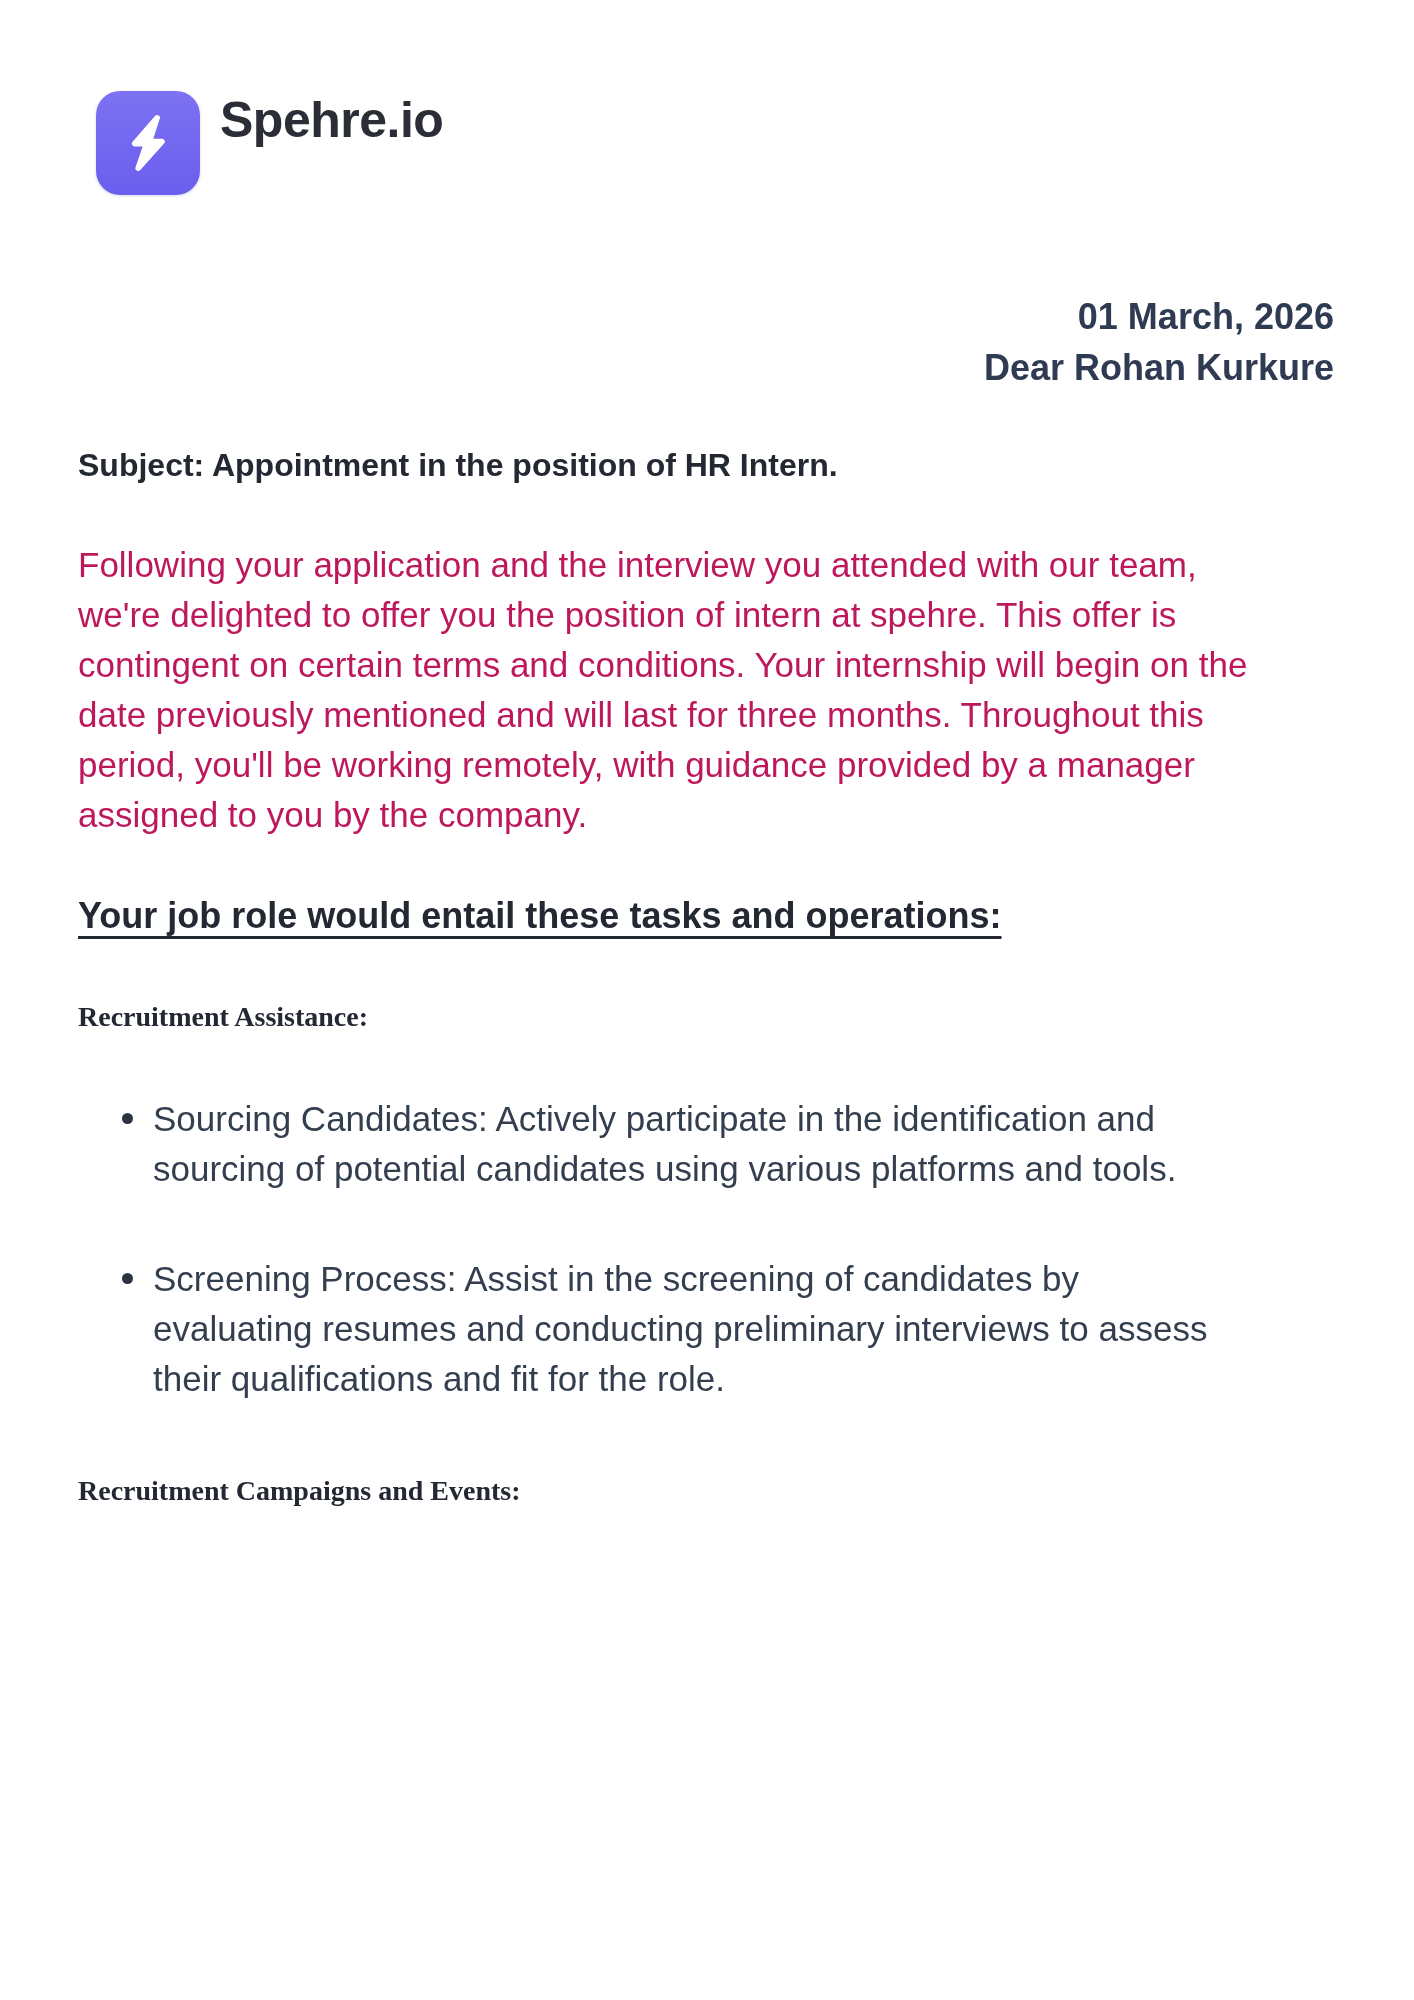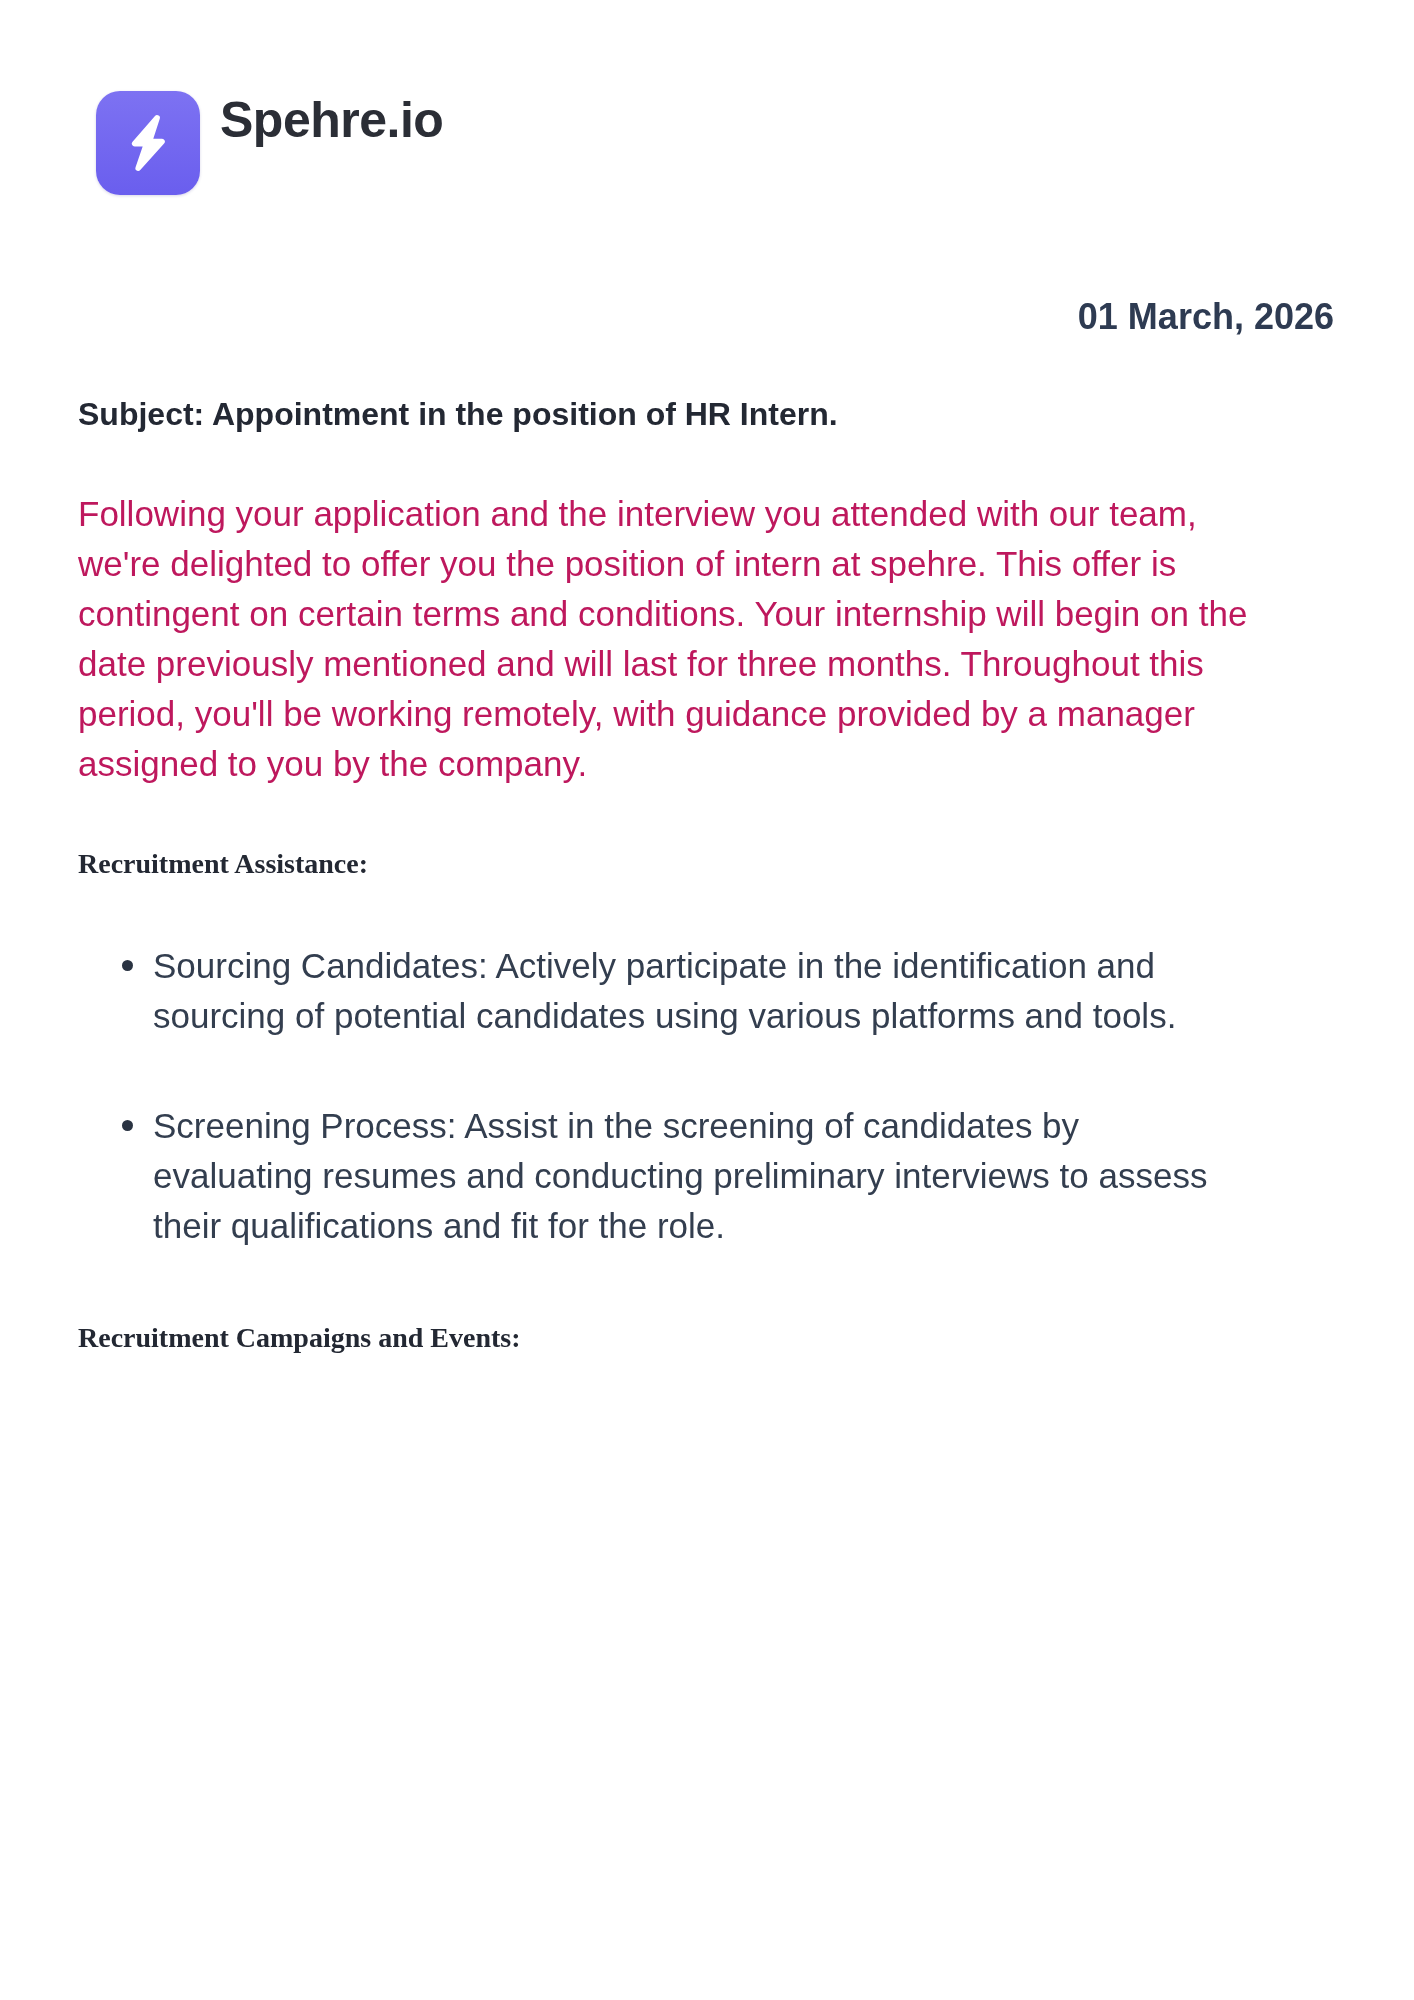--- a/index.html
+++ b/index.html
@@ -122,25 +122,29 @@
         <path d="M63 14 L31 51 L48 51 L36 86 L70 48 L52 48 Z" fill="#ffffff" stroke="#ffffff" stroke-width="8" stroke-linejoin="round"></path>
       </svg>
     </div>
     <div class="logo-text">Spehre.io</div>
   </header>
 
   <main class="content">
 
     <p class="date-line">01 March, 2026</p>
 
+    <p class="salutation">Dear Rohan Kurkure</p>
 
     <h2 class="subject">Subject: Appointment in the position of HR Intern.</h2>
 
     <p class="intro">Following your application and the interview you attended with our team, we're delighted to offer you the position of intern at spehre. This offer is contingent on certain terms and conditions. Your internship will begin on the date previously mentioned and will last for three months. Throughout this period, you'll be working remotely, with guidance provided by a manager assigned to you by the company.</p>
 
+    <h3 class="tasks-heading">
+      <span class="underlined">Your job role would entail these tasks and operations:</span>
+    </h3>
 
     <h3 class="section-heading">Recruitment Assistance:</h3>
 
     <ul class="bullets">
       <li>
         <span class="dot"></span>
         <span class="li-text">Sourcing Candidates: Actively participate in the identification and sourcing of potential candidates using various platforms and tools.</span>
       </li>
       <li>
         <span class="dot"></span>

